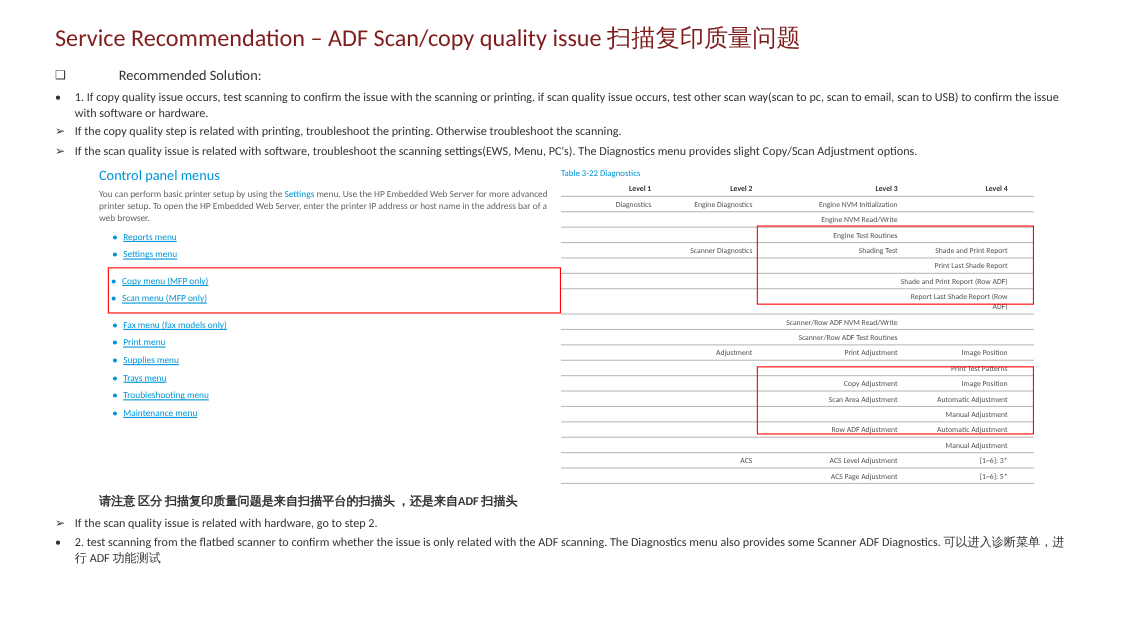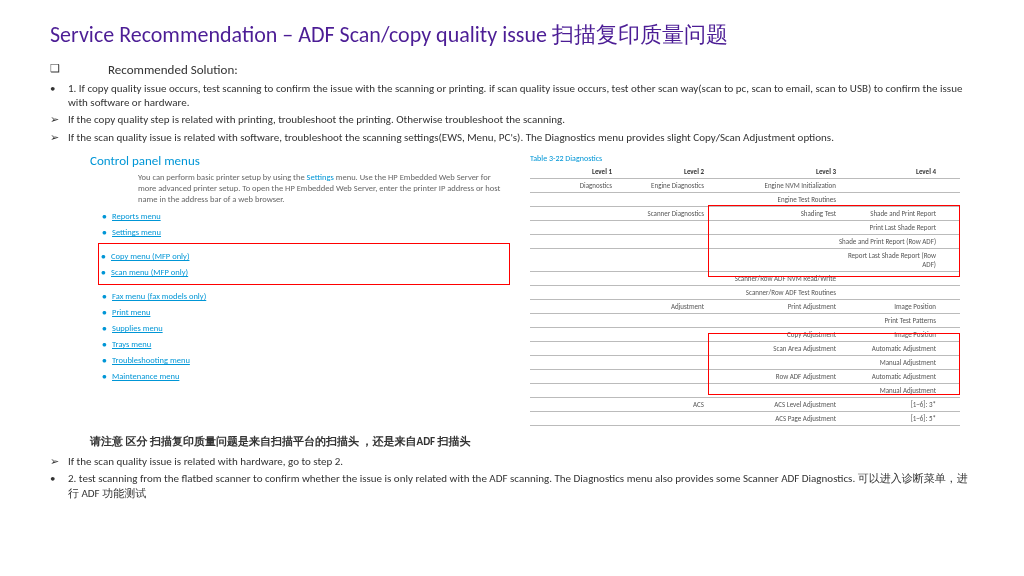--- a/index.html
+++ b/index.html
@@ -7,21 +7,21 @@
     margin: 0;
     padding: 20px 50px;
     font-size: 11px;
     color: #333;
     width: 1024px;
     box-sizing: border-box;
   }
   h1 {
     font-size: 22px;
     font-weight: normal;
-    color: #4c1d95;
+    color: #7f1d1d;
     margin: 0 0 12px 0;
   }
   .row {
     display: flex;
     align-items: flex-start;
     margin: 3px 0;
     line-height: 1.3;
   }
   .marker {
     width: 18px;
@@ -30,42 +30,40 @@
     text-align: left;
   }
   .content {
     flex: 1;
     font-size: 11px;
   }
   .solution-label { font-size: 13px; color: #333; padding-left: 40px; }
   
   .figures {
     display: flex;
-    gap: 20px;
     margin: 8px 0 8px 40px;
     align-items: flex-start;
   }
   
   
   .panel {
     width: 420px;
     font-size: 8.5px;
     color: #555;
   }
   .panel-title {
     color: #0096d6;
     font-size: 13px;
     font-weight: normal;
     margin-bottom: 4px;
   }
   .panel-desc {
     color: #666;
     line-height: 1.3;
     margin-bottom: 6px;
-    margin-left: 48px;
   }
   .panel-desc .link { color: #0096d6; }
   .menu-list { margin-left: 12px; }
   .menu-item {
     display: flex;
     align-items: center;
     margin: 6px 0;
   }
   .bullet-dot {
     width: 10px;
@@ -211,20 +209,26 @@
     <div id="diag-body">
         <div class="diag-row">
           <div class="c1">Diagnostics</div>
           <div class="c2">Engine Diagnostics</div>
           <div class="c3">Engine NVM Initialization</div>
           <div class="c4"></div>
         </div>
         <div class="diag-row">
           <div class="c1"></div>
           <div class="c2"></div>
+          <div class="c3">Engine NVM Read/Write</div>
+          <div class="c4"></div>
+        </div>
+        <div class="diag-row">
+          <div class="c1"></div>
+          <div class="c2"></div>
           <div class="c3">Engine Test Routines</div>
           <div class="c4"></div>
         </div>
         <div class="diag-row">
           <div class="c1"></div>
           <div class="c2">Scanner Diagnostics</div>
           <div class="c3">Shading Test</div>
           <div class="c4">Shade and Print Report</div>
         </div>
         <div class="diag-row">

